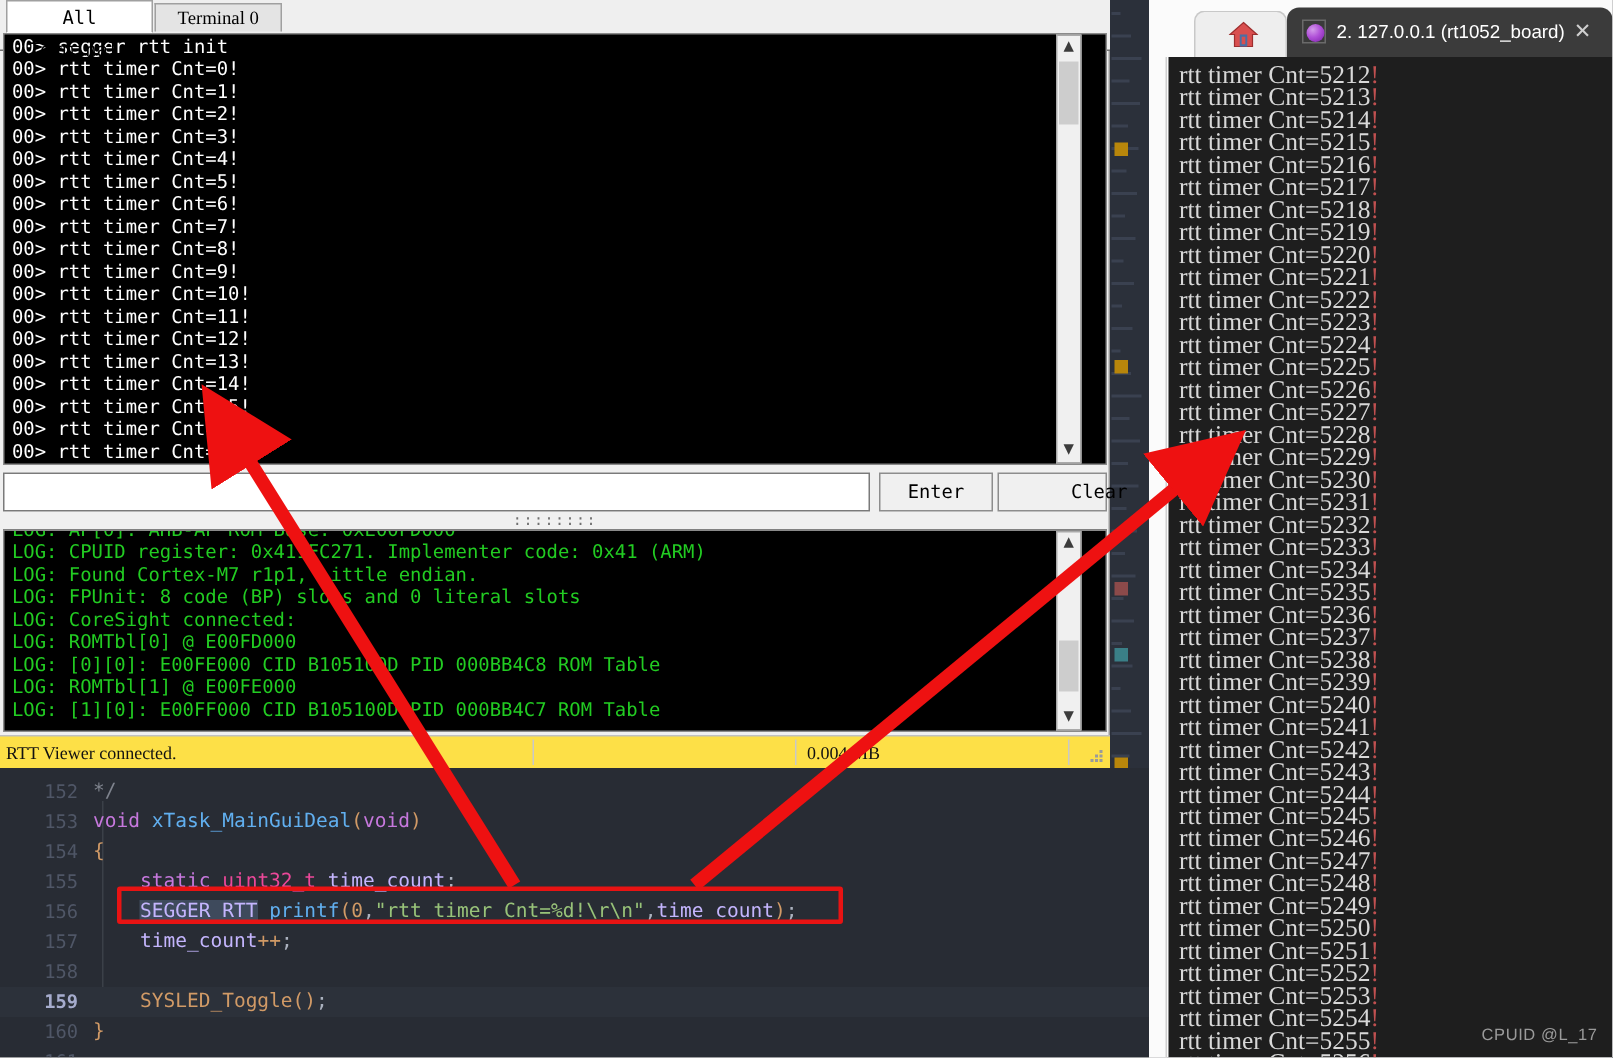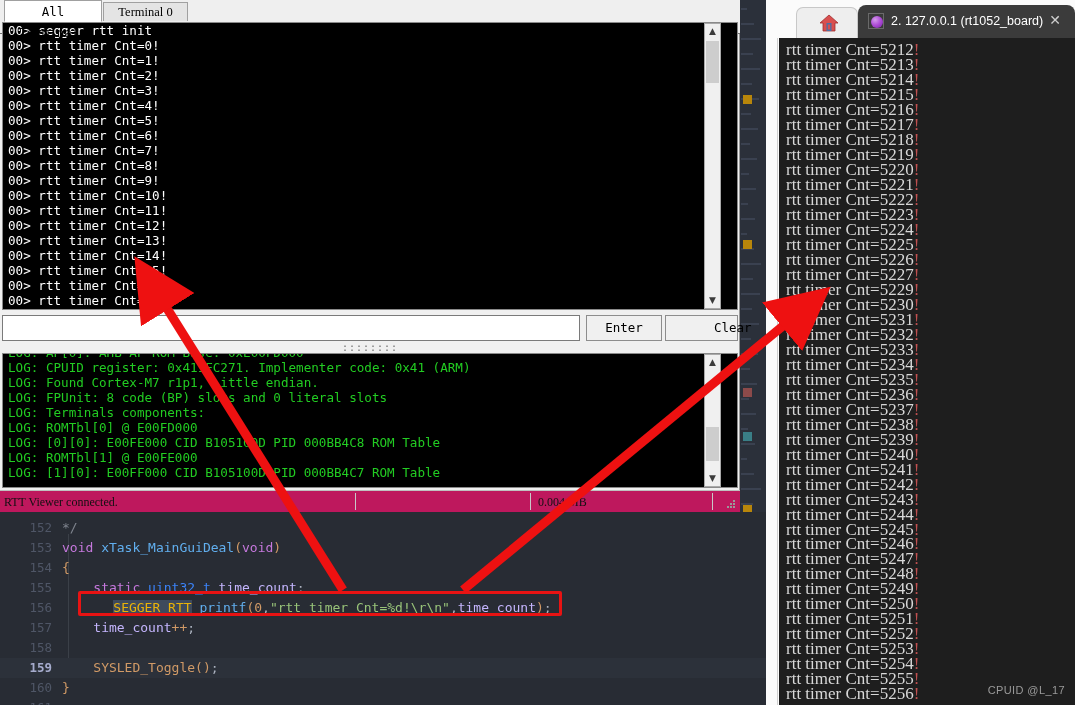--- a/index.html
+++ b/index.html
@@ -54,28 +54,28 @@
     color: #4f5666; font-size: 12.5px;
     font-family: "DejaVu Sans Mono", monospace;
   }
   .code-row.active .ln { color: #a6accd; font-weight: bold; }
   .ctext { position: absolute; left: 62px; color: #abb2bf; }
   .indent-guide { position:absolute; left:68px; top:534px; width:1px; height:150px; background:#3b4048; }
 
   
   .tk-comment { color: #7f848e; }
   .tk-kw      { color: #c678dd; }
-  .tk-type    { color: #3b82f6; }
+  .tk-type    { color: #ec4899; }
   .tk-fn      { color: #61afef; }
   .tk-punct   { color: #d19a66; }
   .tk-str     { color: #98c379; }
   .tk-var     { color: #c4b5fd; }
   .tk-num     { color: #d19a66; }
   .tk-plain   { color: #abb2bf; }
-  .tk-sel     { background: #3e4a5c; color: #eab308; margin-left: 20px; }
+  .tk-sel     { background: #3e4a5c; color: #c4b5fd; }
 
   
   .rtt-window {
     position: absolute; left: 0; top: 0; width: 740px; height: 512px;
     background: #f0f0f0;
     border-right: 1px solid #9a9a9a;
     border-bottom: 1px solid #9a9a9a;
   }
 
   
@@ -148,21 +148,21 @@
     background: #000; border: 1px solid #8a8a8a; overflow: hidden;
   }
   .log-line {
     font-family: "DejaVu Sans Mono", monospace; font-size: 12.6px;
     line-height: 15px; color: #22cc22; white-space: pre; padding-left: 5px;
   }
 
   
   .statusbar {
     position: absolute; left: 0; top: 490px; width: 740px; height: 22px;
-    background: #be185d; border-top: 1px solid #c0c0c0;
+    background: #fde047; border-top: 1px solid #c0c0c0;
   }
   .st-seg {
     position: absolute; top: 3px; height: 16px; line-height: 16px;
     font-family: "Liberation Serif", serif; font-size: 12px; color: #111;
   }
   .st-conn { left: 4px; }
   .st-size { left: 538px; }
   .st-div { position: absolute; top: 2px; width: 1px; height: 17px; background: #c8c8c8; }
   .st-grip { position: absolute; right: 3px; bottom: 2px; width: 10px; height: 10px; }
   .st-grip i { position: absolute; width: 2px; height: 2px; background: #9a9a9a; }
@@ -362,21 +362,21 @@
     </div>
 
     <div class="splitter">::::::::</div>
 
     <div class="log-out">
       <div id="log-lines" style="margin-top: -9px;">
           <div class="log-line">LOG: AP[0]: AHB-AP ROM Base: 0xE00FD000</div>
           <div class="log-line">LOG: CPUID register: 0x411FC271. Implementer code: 0x41 (ARM)</div>
           <div class="log-line">LOG: Found Cortex-M7 r1p1, Little endian.</div>
           <div class="log-line">LOG: FPUnit: 8 code (BP) slots and 0 literal slots</div>
-          <div class="log-line">LOG: Terminals components:</div>
+          <div class="log-line">LOG: CoreSight connected:</div>
           <div class="log-line">LOG: ROMTbl[0] @ E00FD000</div>
           <div class="log-line">LOG: [0][0]: E00FE000 CID B105100D PID 000BB4C8 ROM Table</div>
           <div class="log-line">LOG: ROMTbl[1] @ E00FE000</div>
           <div class="log-line">LOG: [1][0]: E00FF000 CID B105100D PID 000BB4C7 ROM Table</div>
         </div>
     </div>
 
     <div class="sbar" style="left:704px; top:354px; height:133px;">
       <div class="arrow up">▲</div>
       <div class="thumb" style="top:72px; height:34px;"></div>
@@ -435,20 +435,21 @@
             <div class="rt-line">rtt timer Cnt=5218<span class="bang">!</span></div>
             <div class="rt-line">rtt timer Cnt=5219<span class="bang">!</span></div>
             <div class="rt-line">rtt timer Cnt=5220<span class="bang">!</span></div>
             <div class="rt-line">rtt timer Cnt=5221<span class="bang">!</span></div>
             <div class="rt-line">rtt timer Cnt=5222<span class="bang">!</span></div>
             <div class="rt-line">rtt timer Cnt=5223<span class="bang">!</span></div>
             <div class="rt-line">rtt timer Cnt=5224<span class="bang">!</span></div>
             <div class="rt-line">rtt timer Cnt=5225<span class="bang">!</span></div>
             <div class="rt-line">rtt timer Cnt=5226<span class="bang">!</span></div>
             <div class="rt-line">rtt timer Cnt=5227<span class="bang">!</span></div>
+            <div class="rt-line">rtt timer Cnt=5228<span class="bang">!</span></div>
             <div class="rt-line">rtt timer Cnt=5229<span class="bang">!</span></div>
             <div class="rt-line">rtt timer Cnt=5230<span class="bang">!</span></div>
             <div class="rt-line">rtt timer Cnt=5231<span class="bang">!</span></div>
             <div class="rt-line">rtt timer Cnt=5232<span class="bang">!</span></div>
             <div class="rt-line">rtt timer Cnt=5233<span class="bang">!</span></div>
             <div class="rt-line">rtt timer Cnt=5234<span class="bang">!</span></div>
             <div class="rt-line">rtt timer Cnt=5235<span class="bang">!</span></div>
             <div class="rt-line">rtt timer Cnt=5236<span class="bang">!</span></div>
             <div class="rt-line">rtt timer Cnt=5237<span class="bang">!</span></div>
             <div class="rt-line">rtt timer Cnt=5238<span class="bang">!</span></div>

